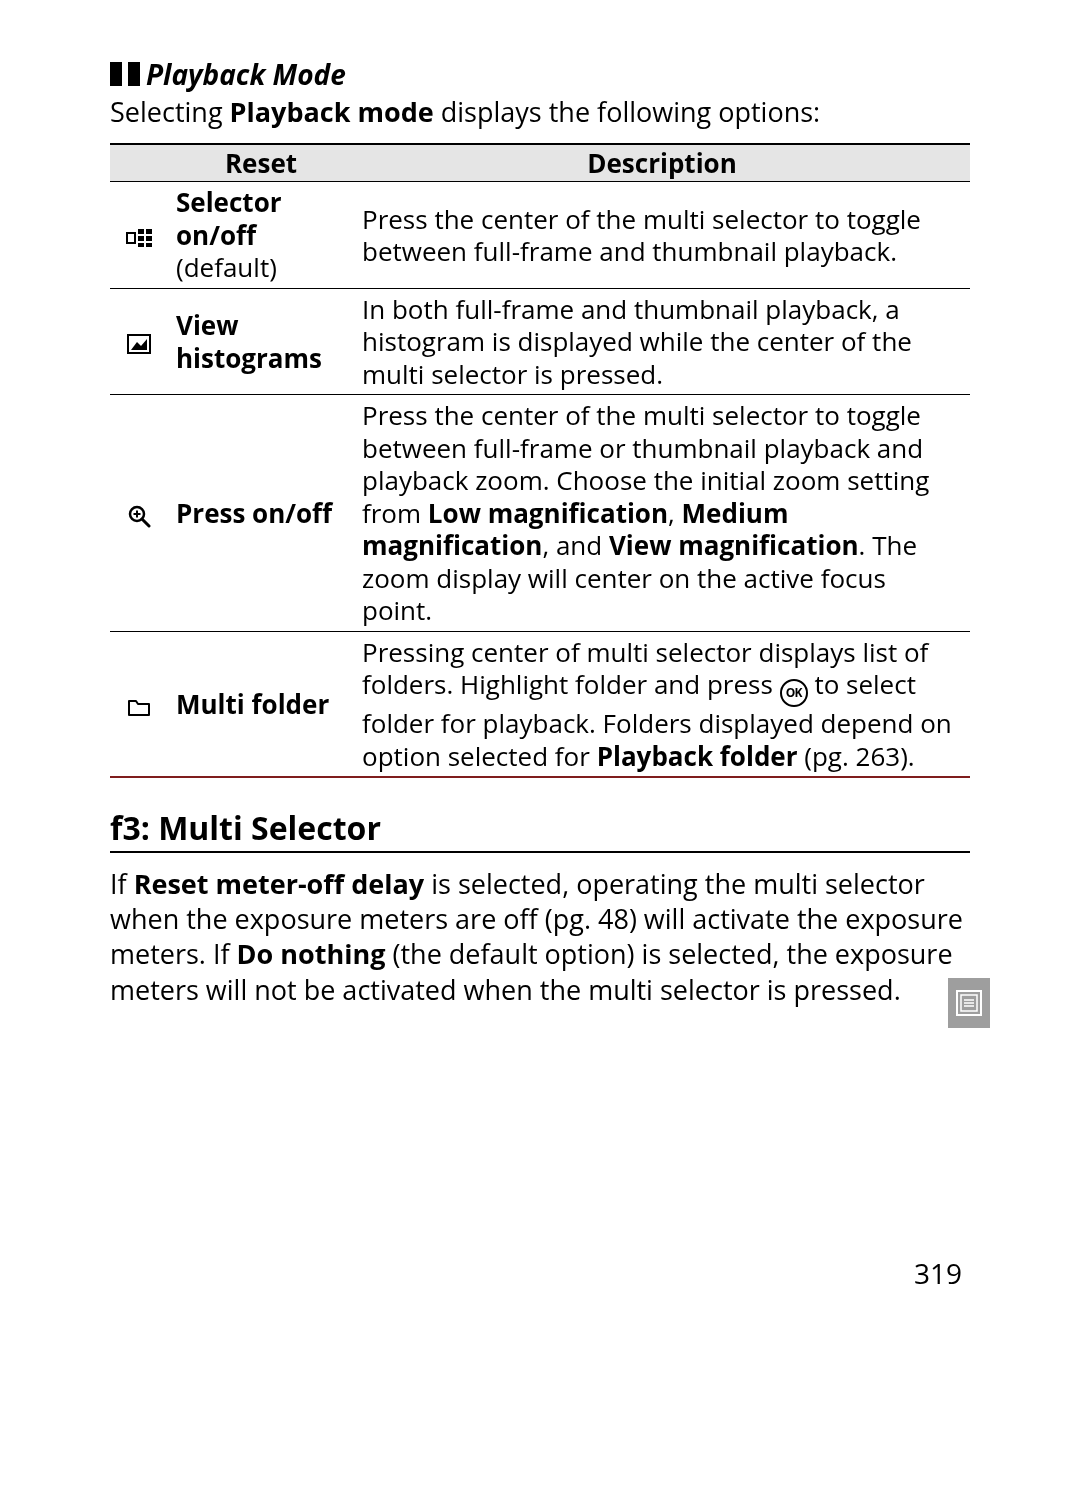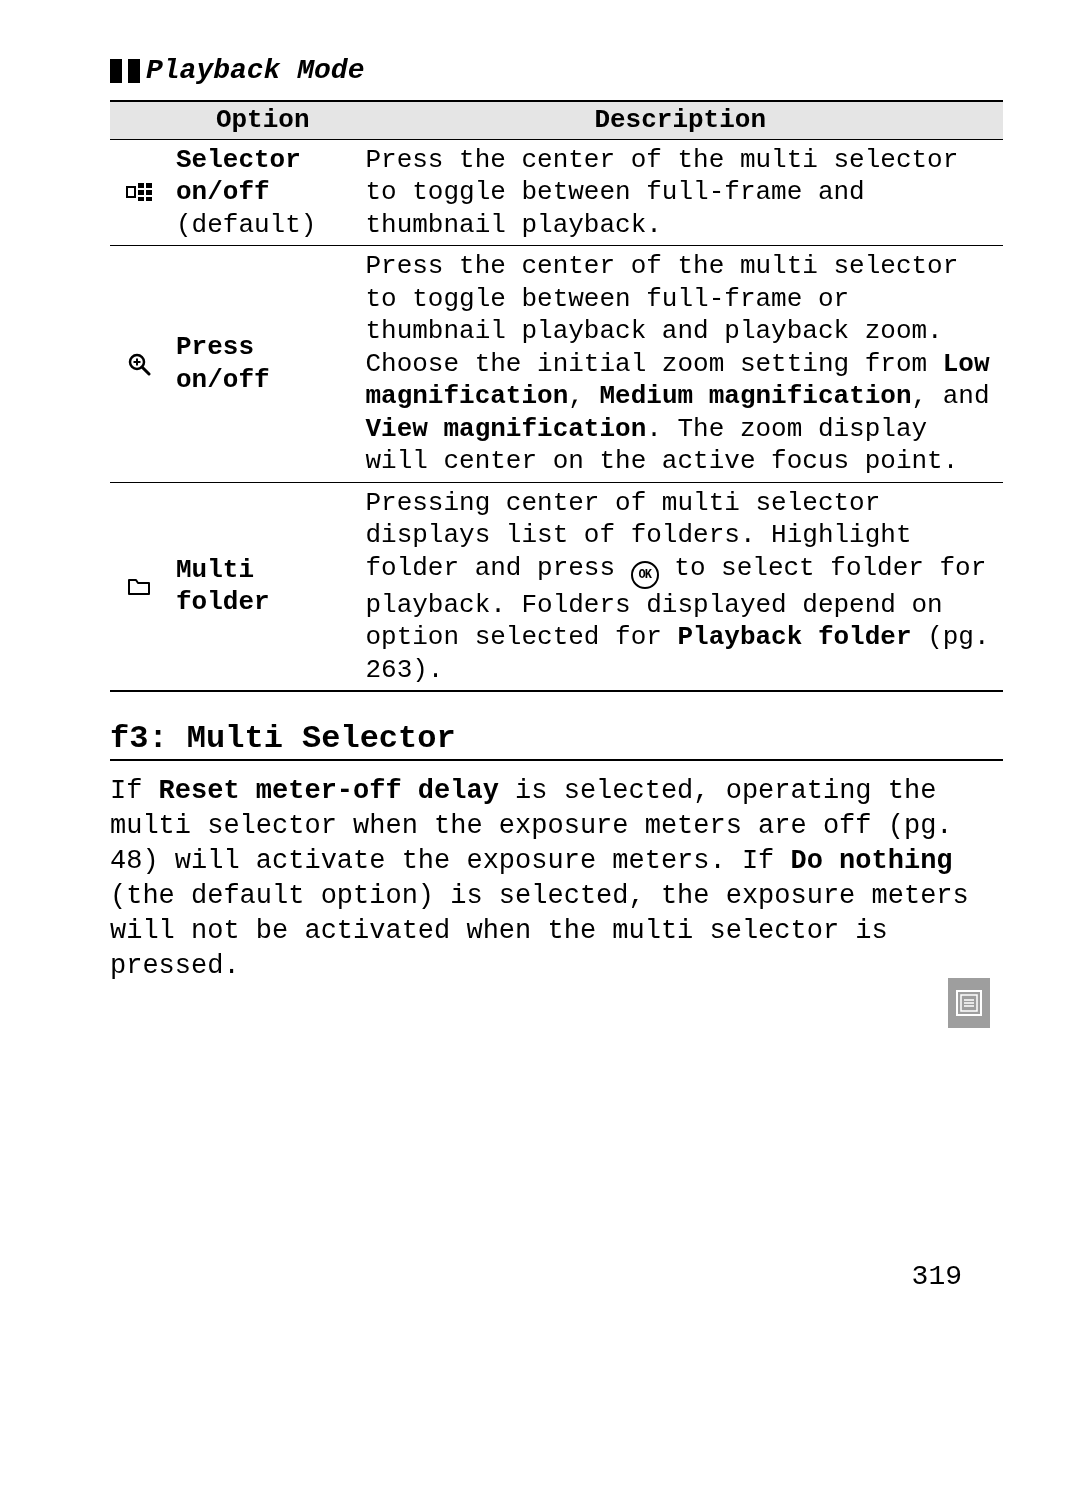--- a/index.html
+++ b/index.html
@@ -7,22 +7,21 @@
     padding: 0;
     background: #fff;
     font-family: "Segoe UI", "Open Sans", Arial, Helvetica, sans-serif;
     color: #000;
   }
   .page {
     position: relative;
     width: 1080px;
     height: 1486px;
     box-sizing: border-box;
-    padding: 55px 77px 0 110px;
-    font-family: Liberation Mono, monospace;
+    padding: 55px 110px 0 110px;
   }
 
   
   .sec-head {
     display: flex;
     align-items: center;
     gap: 6px;
     font-size: 28px;
     font-weight: 700;
     font-style: italic;
@@ -54,21 +53,21 @@
     padding: 2px 8px;
     border-top: 2px solid #000;
     border-bottom: 1px solid #000;
   }
   .tbl td {
     border-bottom: 1px solid #000;
     padding: 4px 8px;
     vertical-align: middle;
   }
   .tbl tr:last-child td {
-    border-bottom: 2px solid #000000;
+    border-bottom: 2px solid #7f1d1d;
   }
   .col-icon { width: 42px; text-align: center; padding-left:0; padding-right:0;}
   .col-opt  { width: 170px; }
   .opt-bold { font-weight: 700; }
   .opt-plain { font-weight: 400; margin-left: 33px; }
   .desc b { font-weight: 700; }
 
   
   .custom-head {
     font-size: 32px;
@@ -127,45 +126,56 @@
 <body>
 
 <div class="page">
 
   <div class="sec-head">
     <span class="sq"></span>
     <span class="sq"></span>
     <span>Playback Mode</span>
   </div>
 
+  <div class="intro">
+    <span>Selecting </span><b>Playback mode</b><span> displays the following options:</span>
+  </div>
 
   <table class="tbl">
     <thead>
       <tr>
         <th class="col-icon"></th>
-        <th class="col-opt" colspan="1">Option</th>
+        <th class="col-opt" colspan="1">Reset</th>
         <th>Description</th>
       </tr>
     </thead>
     <tbody id="tbl-body">
         <tr>
           <td class="col-icon icon-cell"><svg width="26" height="18" viewBox="0 0 26 18">
               <rect x="0" y="3" width="10" height="12" fill="#000"></rect>
               <rect x="2" y="5" width="6" height="8" fill="#fff"></rect>
               <rect x="12" y="0" width="6" height="5" fill="#000"></rect>
               <rect x="20" y="0" width="6" height="5" fill="#000"></rect>
               <rect x="12" y="7" width="6" height="5" fill="#000"></rect>
               <rect x="20" y="7" width="6" height="5" fill="#000"></rect>
               <rect x="12" y="14" width="6" height="4" fill="#000"></rect>
               <rect x="20" y="14" width="6" height="4" fill="#000"></rect>
             </svg></td>
           <td class="col-opt"><span class="opt-bold">Selector on/off</span><span class="opt-plain"> (default)</span></td>
           <td class="desc">Press the center of the multi selector to toggle between full-frame and thumbnail playback.</td>
         </tr>
         <tr>
+          <td class="col-icon icon-cell"><svg width="24" height="20" viewBox="0 0 24 20">
+              <rect x="1" y="1" width="22" height="18" fill="none" stroke="#000" stroke-width="2"></rect>
+              <polygon points="4,16 10,8 14,12 20,5 20,16" fill="#000"></polygon>
+            </svg></td>
+          <td class="col-opt"><span class="opt-bold">View histograms</span></td>
+          <td class="desc">In both full-frame and thumbnail playback, a histogram is displayed while the center of the multi selector is pressed.</td>
+        </tr>
+        <tr>
           <td class="col-icon icon-cell"><svg width="24" height="24" viewBox="0 0 24 24">
               <circle cx="10" cy="10" r="7" fill="none" stroke="#000" stroke-width="2.5"></circle>
               <line x1="15" y1="15" x2="22" y2="22" stroke="#000" stroke-width="3" stroke-linecap="round"></line>
               <line x1="10" y1="6.5" x2="10" y2="13.5" stroke="#000" stroke-width="2"></line>
               <line x1="6.5" y1="10" x2="13.5" y2="10" stroke="#000" stroke-width="2"></line>
             </svg></td>
           <td class="col-opt"><span class="opt-bold">Press on/off</span></td>
           <td class="desc">Press the center of the multi selector to toggle between full-frame or thumbnail playback and playback zoom.  Choose the initial zoom setting from <b>Low magnification</b>, <b>Medium magnification</b>, and <b>View magnification</b>.  The zoom display will center on the active focus point.</td>
         </tr>
         <tr>

